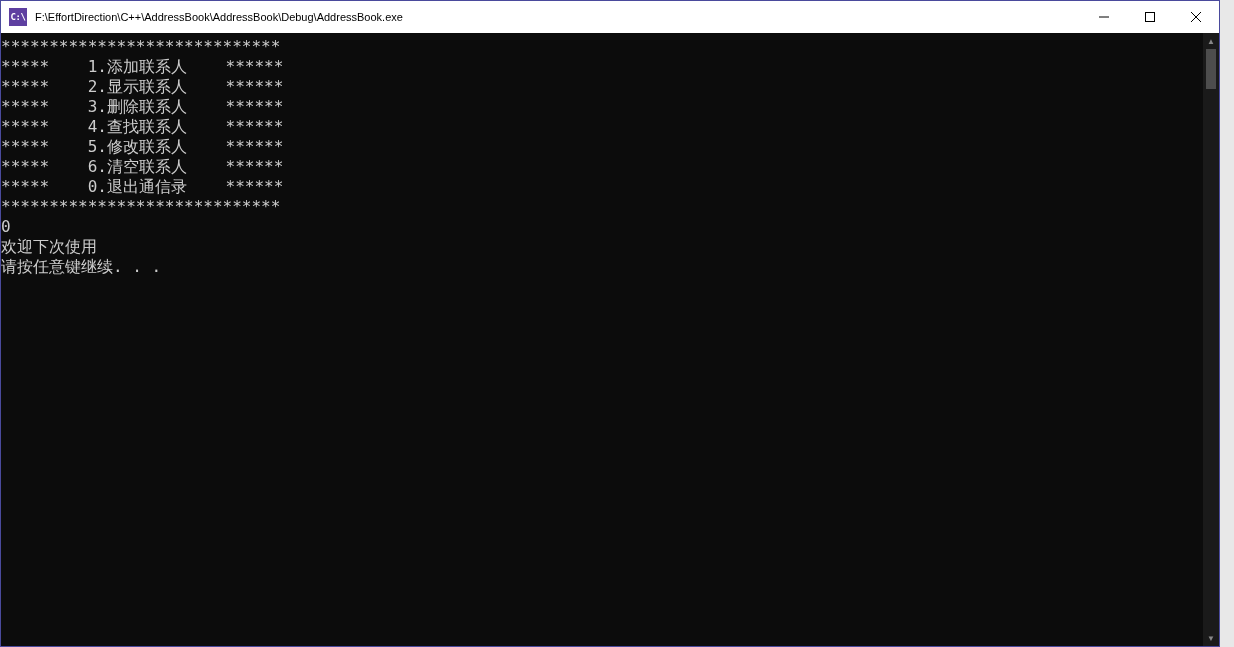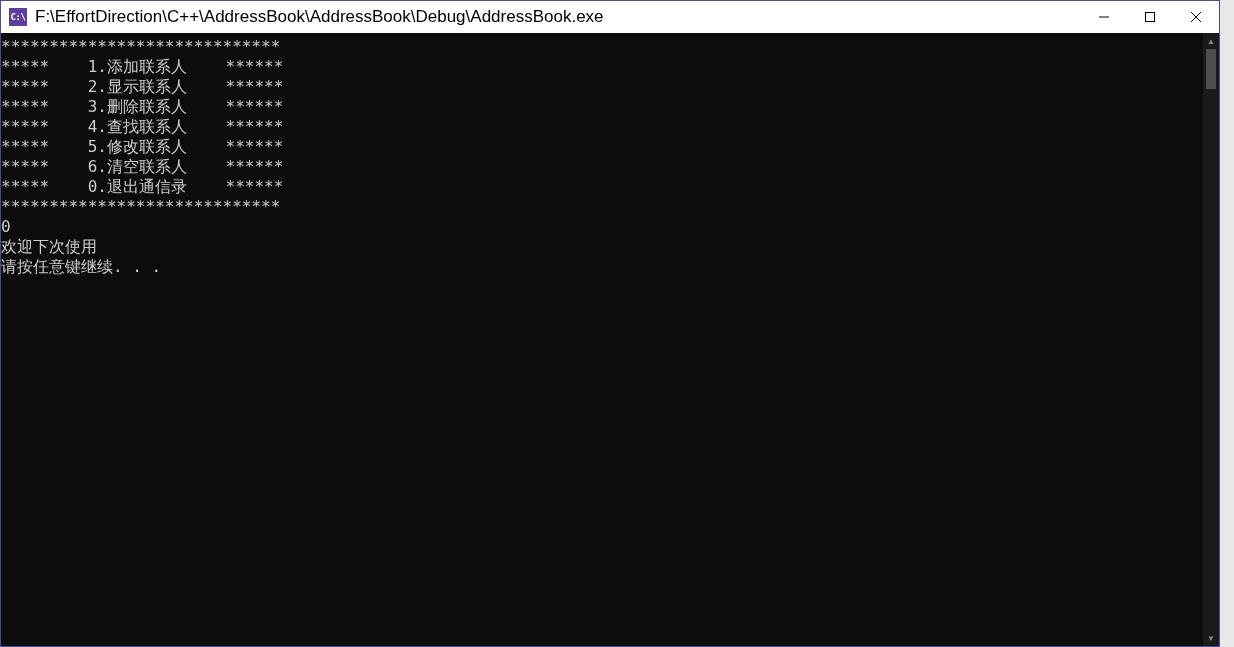--- a/index.html
+++ b/index.html
@@ -50,21 +50,21 @@
     align-items: center;
     justify-content: center;
     color: #ffffff;
     font-size: 9px;
     font-weight: bold;
     font-family: Consolas, monospace;
     letter-spacing: -0.5px;
   }
   .titlebar .title-text {
     flex: 1;
-    font-size: 17px;
+    font-size: 11px;
     color: #000000;
     white-space: nowrap;
     overflow: hidden;
   }
   .titlebar .win-controls {
     display: flex;
     height: 100%;
   }
   .titlebar .win-btn {
     width: 46px;

